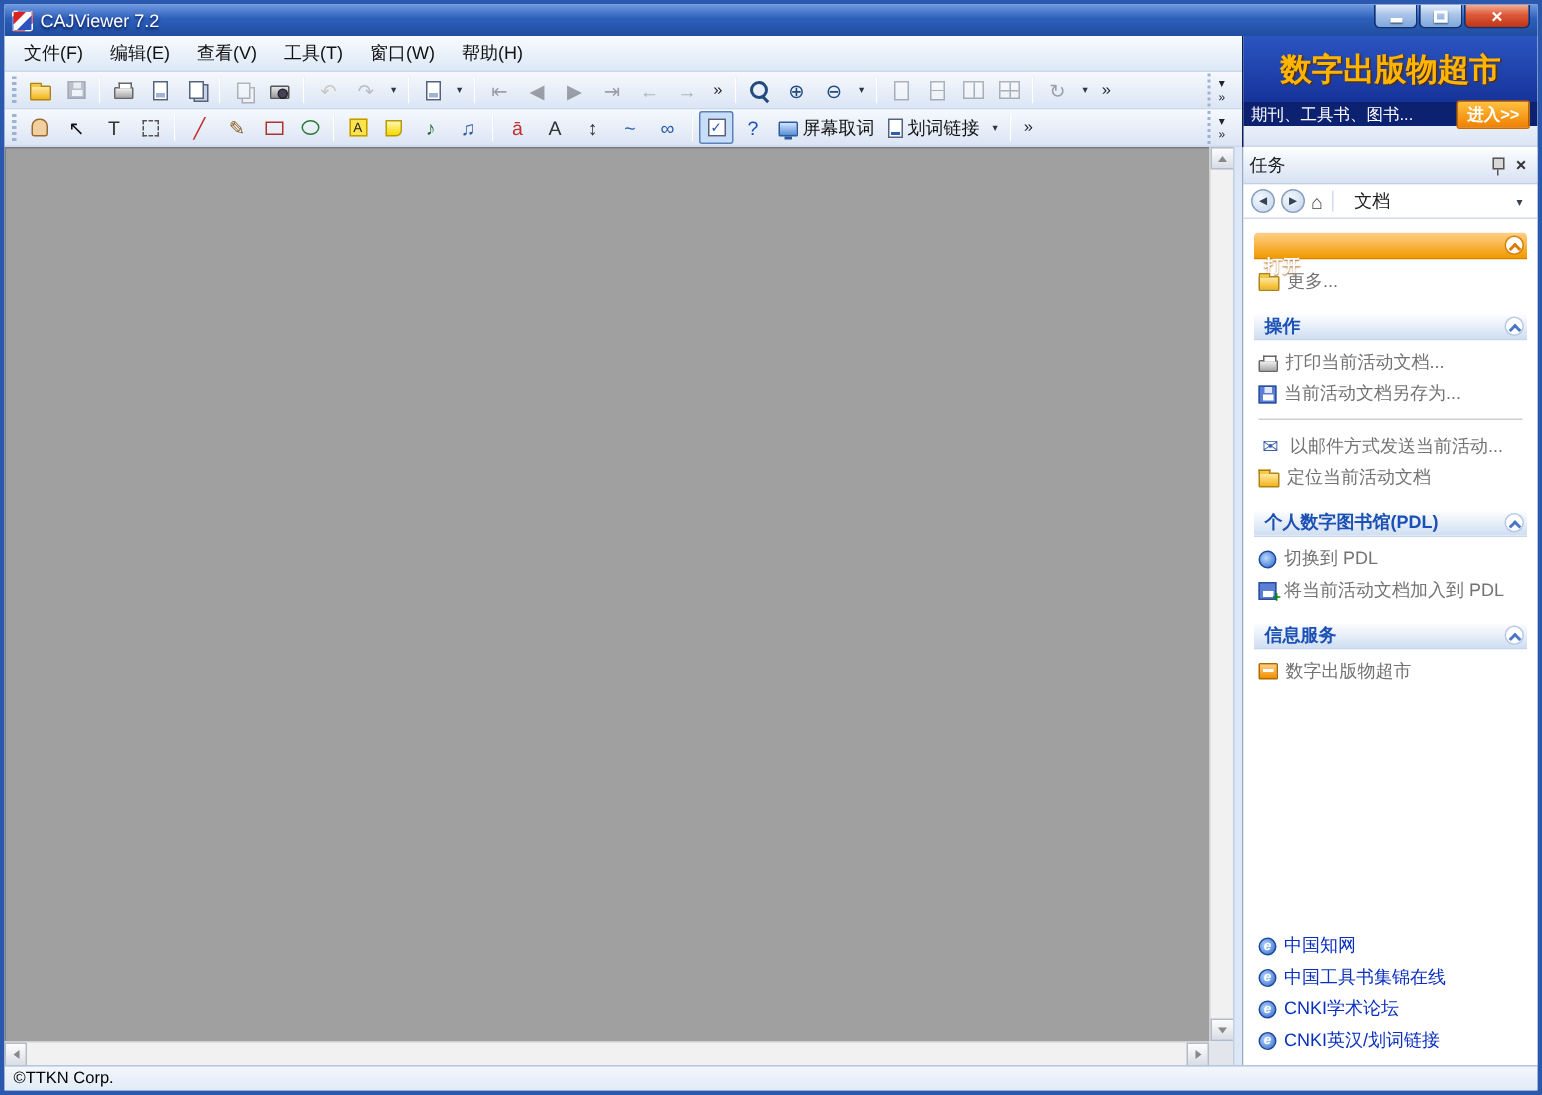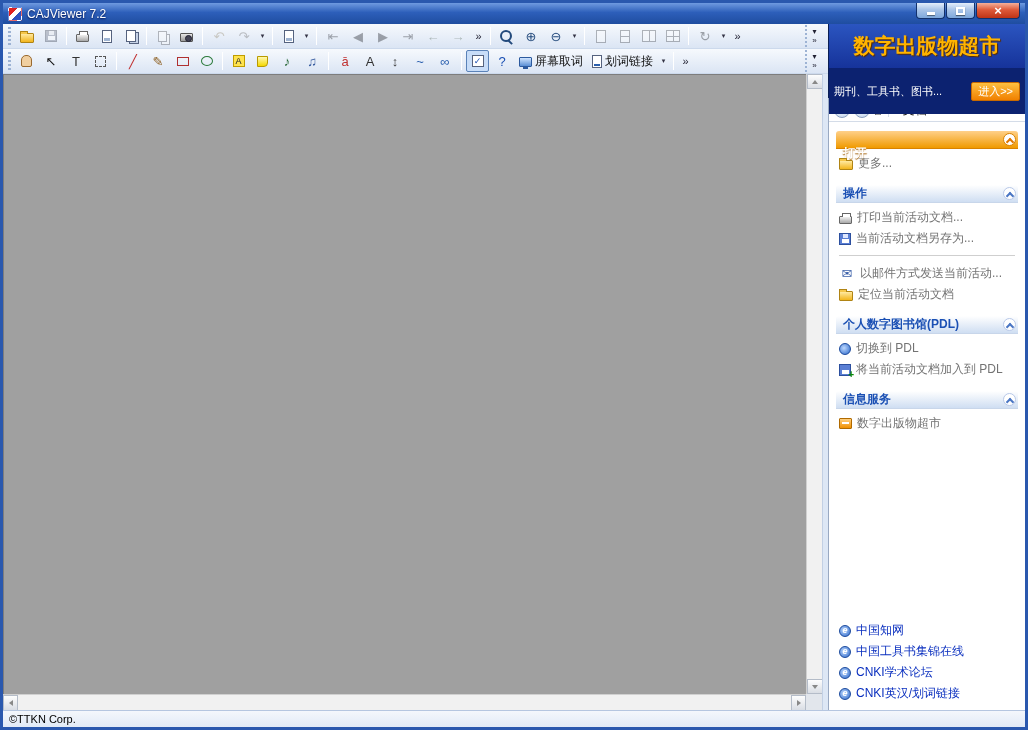--- a/index.html
+++ b/index.html
@@ -86,24 +86,24 @@
   .ic-addpdl::after{content:"+";position:absolute;right:-4px;bottom:-5px;color:#0a8a0a;font-weight:bold;font-size:10px;}
   .ic-store{width:13px;height:11px;position:relative;background:linear-gradient(#ffd080,#f09000);border:1px solid #b06a00;border-radius:1px;}
   .ic-store::before{content:"";position:absolute;left:2px;top:3px;right:2px;height:2px;background:#fff;}
   .ic-folder2{width:14px;height:10px;position:relative;background:linear-gradient(#ffe9a0,#f2b51c);border:1px solid #b08414;border-radius:1px;margin-top:3px;}
   .ic-folder2::before{content:"";position:absolute;top:-3px;left:-1px;width:6px;height:2px;background:#f5c64a;border:1px solid #b08414;border-bottom:none;}
 
   
   .banner{position:absolute;top:21px;right:0;width:197px;height:74px;z-index:5;border-left:1px solid #0a1f55;}
   .banner-top{height:44px;background:linear-gradient(180deg,#2b55c0,#16339a);display:flex;align-items:center;justify-content:center;}
   .banner-title{font-size:21px;font-weight:bold;color:#ffb400;white-space:nowrap;text-shadow:1px 1px 1px #5a2c00;}
-  .banner-bottom{height:46px;background:#0c2270;display:flex;align-items:center;gap:4px;padding:0 5px;}
+  .banner-bottom{height:16px;background:#0c2270;display:flex;align-items:center;gap:4px;padding:0 5px;}
   .banner-sub{flex:1;color:#fff;font-size:11px;white-space:nowrap;overflow:hidden;}
   .banner-enter{flex:none;background:linear-gradient(#ffc040,#f08000);border:1px solid #c86a00;border-radius:2px;
-    color:#fff;font-size:11px;font-weight:normal;padding:1px 6px;cursor:pointer;white-space:nowrap;}
+    color:#fff;font-size:11px;font-weight:bold;padding:1px 6px;cursor:pointer;white-space:nowrap;}
 
   
   .content{flex:1;display:flex;min-height:0;}
   .canvas-wrap{flex:1;display:grid;grid-template-columns:1fr 16px;grid-template-rows:1fr 16px;min-width:0;}
   .canvas{grid-area:1/1;background:#a0a0a0;border-top:1px solid #7d7d7d;border-left:1px solid #7d7d7d;}
   .vscroll{grid-area:1/2;display:flex;flex-direction:column;background:#f1f1f1;border-left:1px solid #d0d0d0;}
   .hscroll{grid-area:2/1;display:flex;background:#f1f1f1;border-top:1px solid #d0d0d0;}
   .sb-btn{flex:none;width:16px;height:15px;background:linear-gradient(#fdfdfd,#d9dde4);border:1px solid #b4bcc8;
     display:flex;align-items:center;justify-content:center;cursor:pointer;}
   .hscroll .sb-btn{width:15px;height:16px;}
@@ -167,20 +167,28 @@
       <span class="wbtn">
           <span class="g-min"></span>
         </span>
       <span class="wbtn">
           <span class="g-max"></span>
         </span>
       <span class="wbtn close">×</span>
     </div>
   </div>
 
+  <div class="menubar" id="menu-items">
+      <div class="menu-item">文件(F)</div>
+      <div class="menu-item">编辑(E)</div>
+      <div class="menu-item">查看(V)</div>
+      <div class="menu-item">工具(T)</div>
+      <div class="menu-item">窗口(W)</div>
+      <div class="menu-item">帮助(H)</div>
+    </div>
 
   <div class="tbrow" id="toolbar1">
       <span class="tb-grip"></span>
       <span class="tb-btn">
         <span class="ti ic-folder"></span>
       </span>
       <span class="tb-btn disabled">
         <span class="ti ic-floppy"></span>
       </span>
       <span class="tb-sep"></span>

